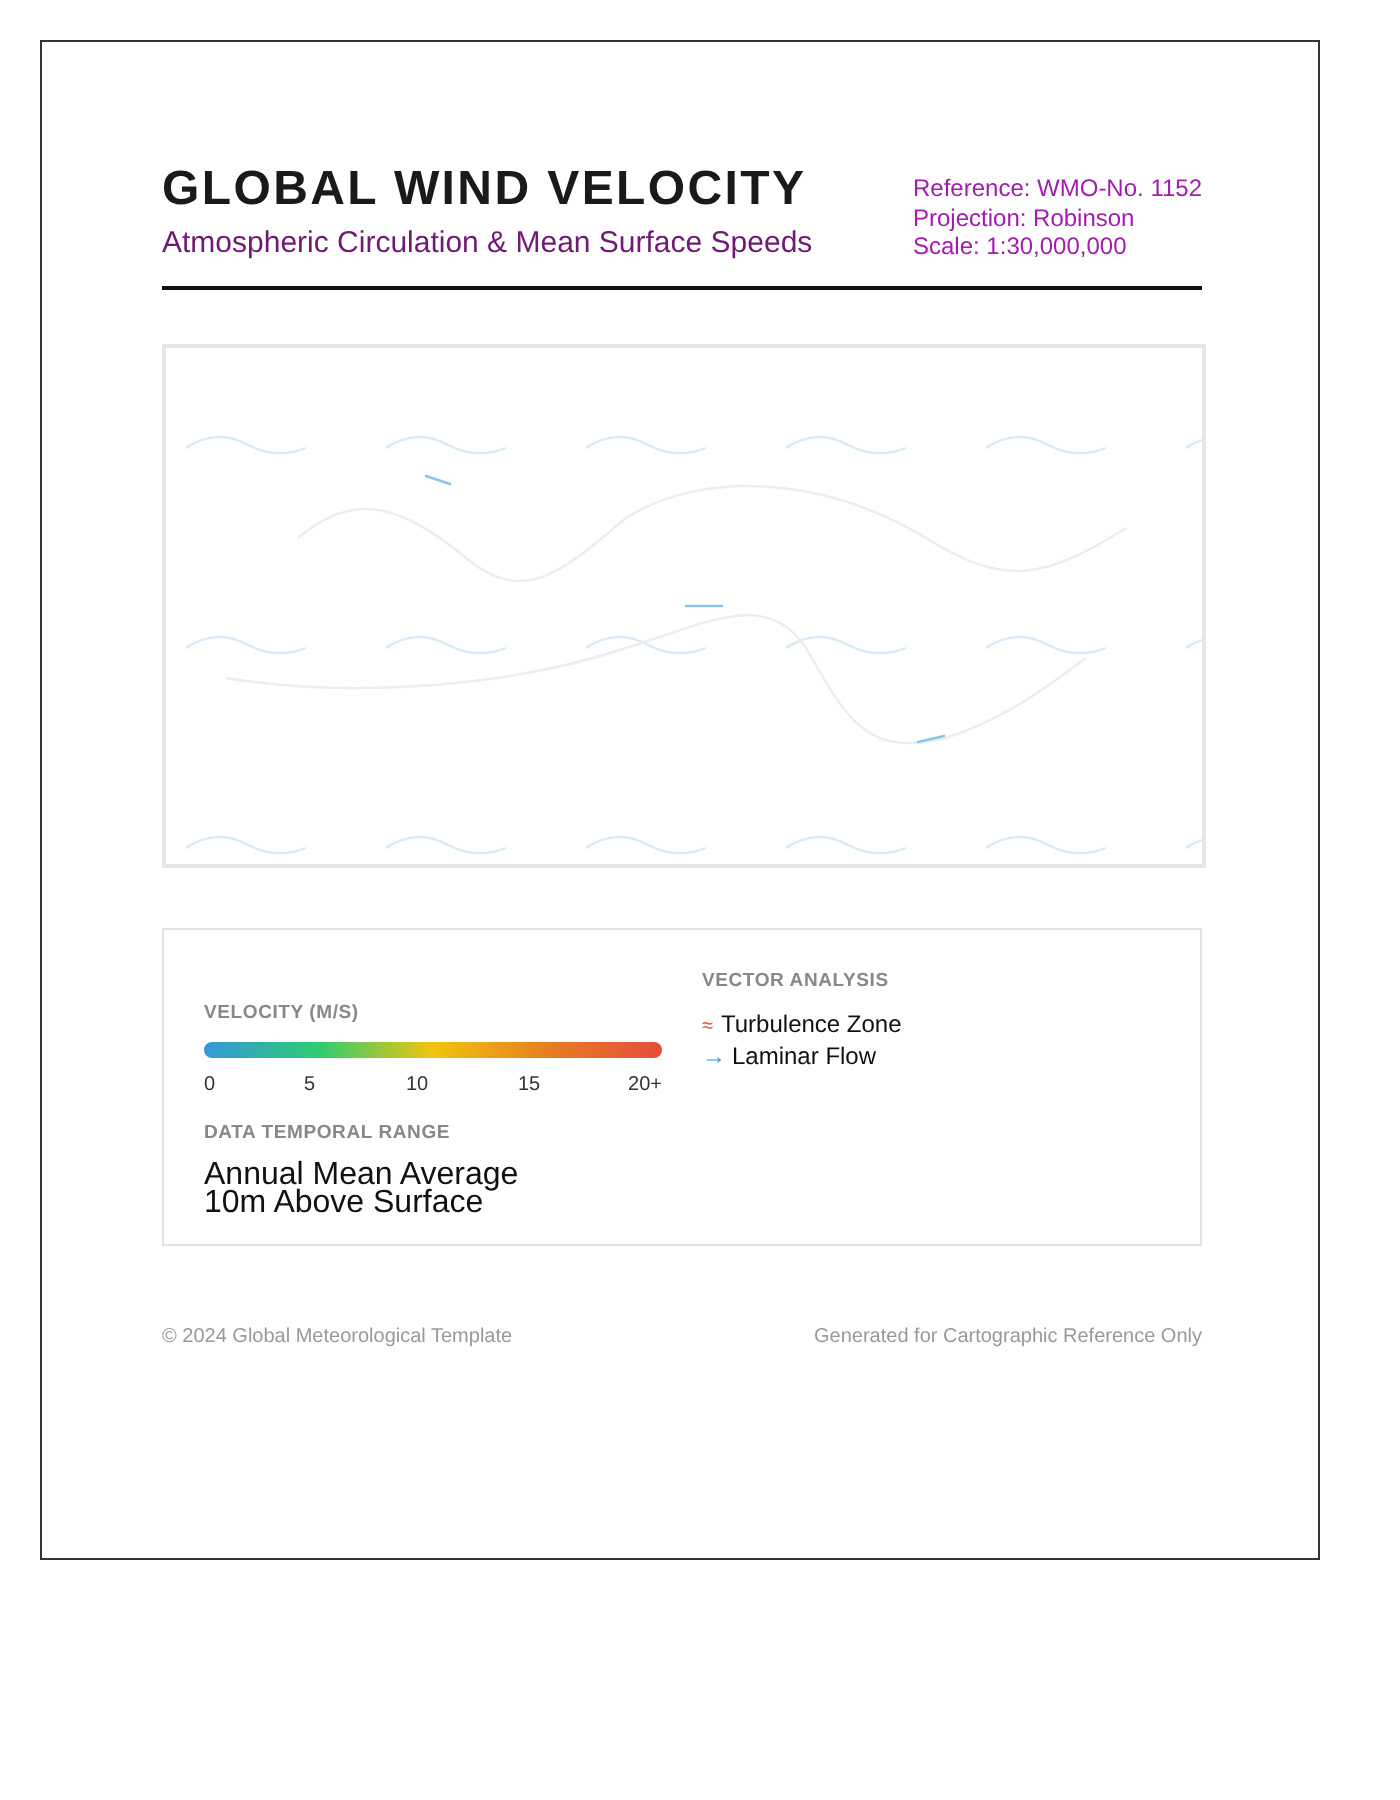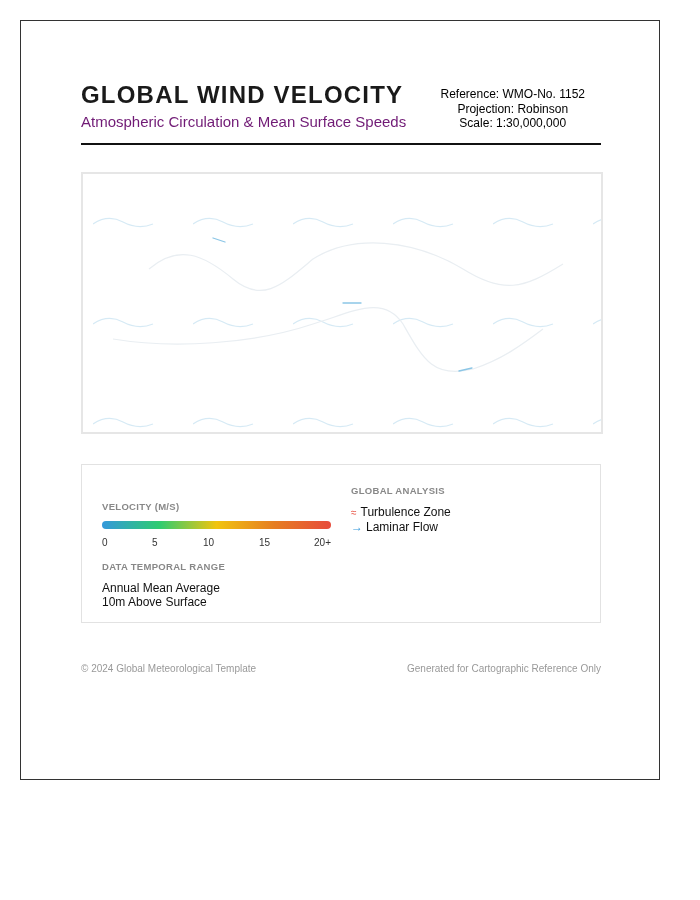--- a/index.html
+++ b/index.html
@@ -13,21 +13,21 @@
       border-bottom: 2px solid #111;
     }
     .title {
       position: absolute; left: 0; top: 0; font-size: 24px; font-weight: bold;
       letter-spacing: 1.2px; color: #1a1a1a; line-height: 28px; white-space: nowrap;
     }
     .subtitle {
       position: absolute; left: 0; top: 33px; font-size: 15px; color: #701a75; line-height: 16px; white-space: nowrap;
     }
     .meta {
-      position: absolute; right: 16px; top: 6px; text-align: center; font-size: 12px; color: #000000; line-height: 14.5px;
+      position: absolute; right: 0; top: 6px; text-align: left; font-size: 12px; color: #a21caf; line-height: 14.5px;
     }
     .meta div { white-space: nowrap; }
     .map {
       position: absolute; left: 60px; top: 151px; width: 522px; height: 262px;
       border: 2px solid #e6e6e6; box-sizing: border-box; background: #fff; overflow: hidden;
     }
     .map svg { position: absolute; left: 0; top: 0; }
     .legend {
       position: absolute; left: 60px; top: 443px; width: 520px; height: 159px;
       border: 1px solid #e2e2e2; box-sizing: border-box; background: #fff;
@@ -39,21 +39,21 @@
     }
     .gradient-bar {
       margin-top: 8px; width: 229px; height: 8px; border-radius: 4px;
       background: linear-gradient(to right, #3498db 0%, #2ecc71 25%, #f1c40f 50%, #e67e22 75%, #e74c3c 100%);
     }
     .scale-ticks {
       position: relative; margin-top: 8px; height: 12px; width: 229px; font-size: 10px; color: #333;
     }
     .scale-ticks span { position: absolute; top: 0; white-space: nowrap; line-height: 12px; }
     .temporal { margin-top: 12px; }
-    .temporal-lines { margin-top: 8px; font-size: 12px; color: #111; line-height: 14px; }
+    .temporal-lines { margin-top: 8px; font-size: 16px; color: #111; line-height: 14px; }
     .vector-items { margin-top: 8px; font-size: 12px; color: #111; line-height: 14px; }
     .vector-item { white-space: nowrap; }
     .vector-item .glyph-arrow { color: #3498db; font-size: 12px; margin-right: 3px; }
     .vector-item .glyph-turb { color: #e74c3c; font-size: 10px; margin-right: 4px; }
     .footer {
       position: absolute; left: 60px; top: 642px; width: 520px; height: 14px; font-size: 10px; color: #999;
     }
     .footer .left { position: absolute; left: 0; top: 0; white-space: nowrap; }
     .footer .right { position: absolute; right: 0; top: 0; white-space: nowrap; }
   </style>
@@ -106,21 +106,21 @@
       <div class="temporal">
         <div class="section-label">DATA TEMPORAL RANGE</div>
         <div class="temporal-lines">
           <div>Annual Mean Average</div>
           <div>10m Above Surface</div>
         </div>
       </div>
     </div>
 
     <div class="legend-col-right">
-      <div class="section-label">GLOBAL ANALYSIS</div>
+      <div class="section-label">VECTOR ANALYSIS</div>
       <div class="vector-items">
         <div class="vector-item">
           <span class="glyph-turb">≈</span><span>Turbulence Zone</span>
         </div>
         <div class="vector-item">
           <span class="glyph-arrow">→</span><span>Laminar Flow</span>
         </div>
       </div>
     </div>
   </div>

